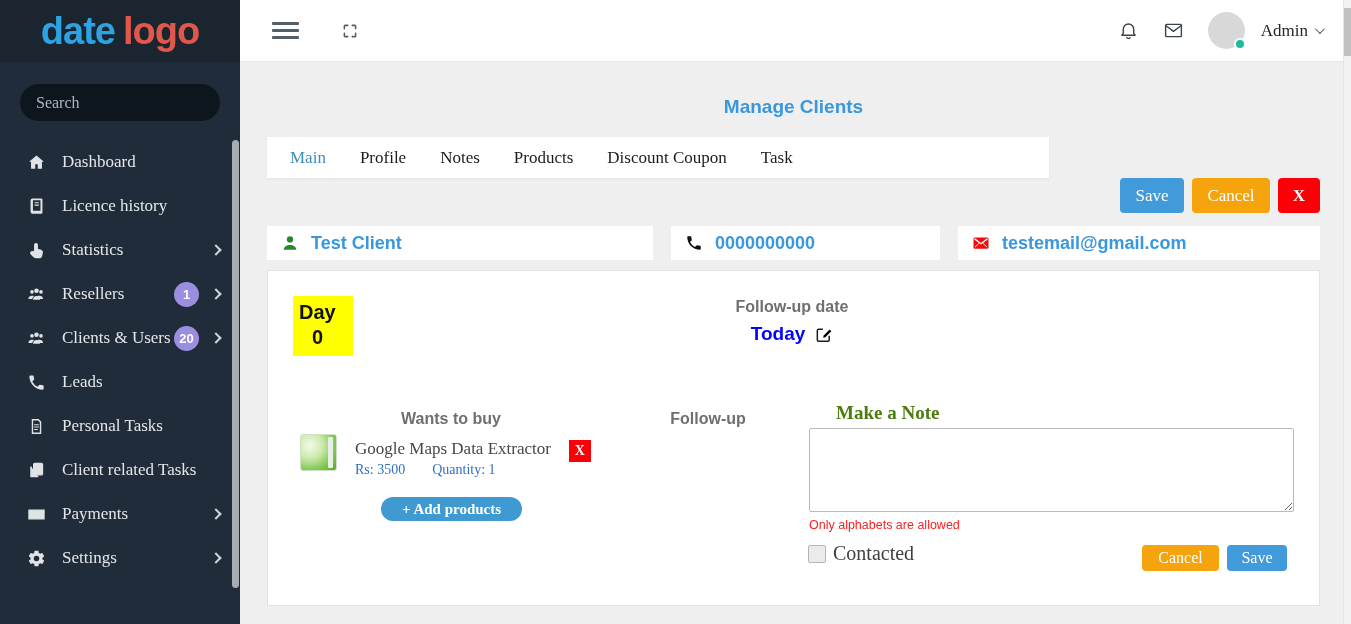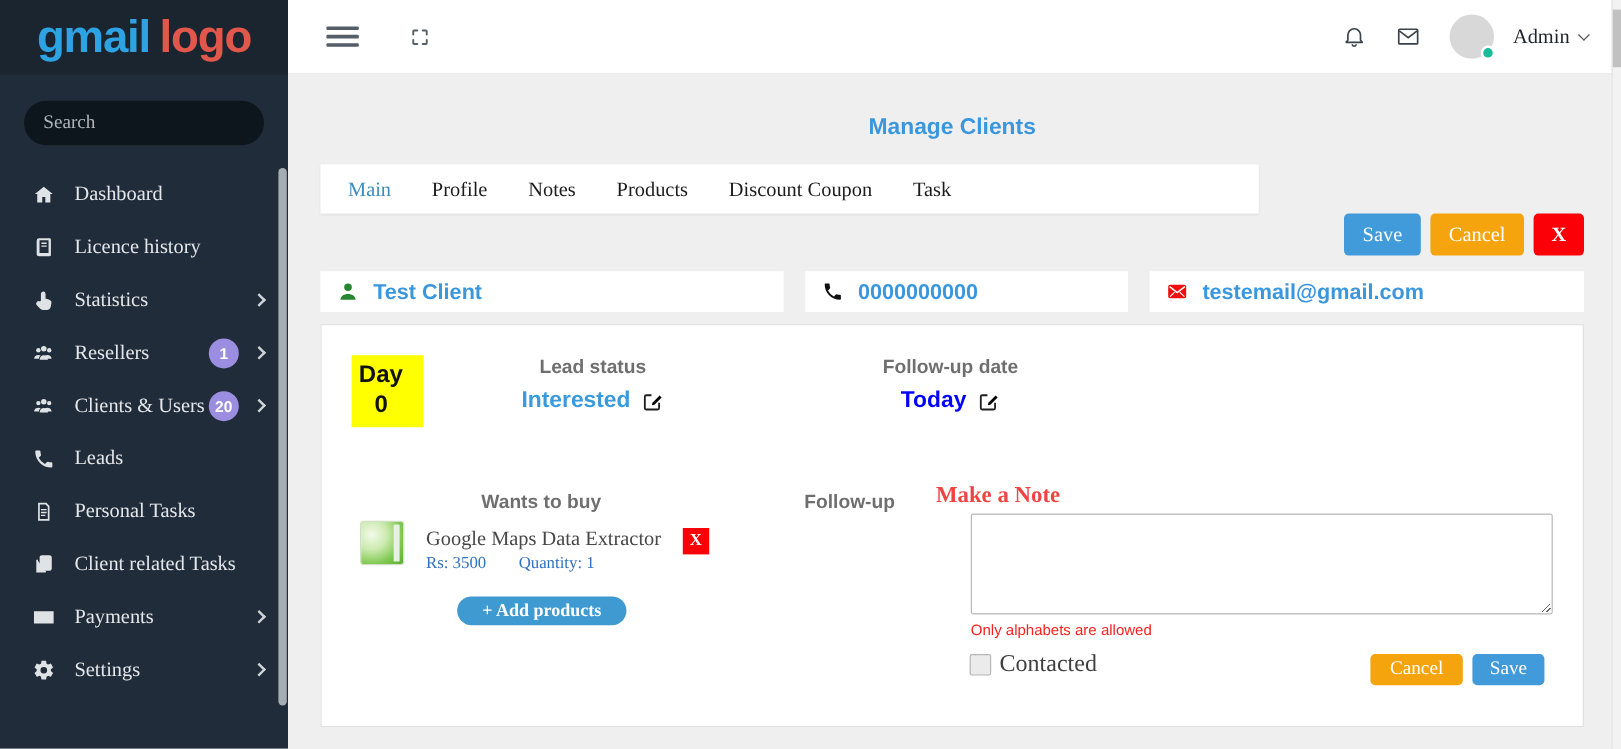--- a/index.html
+++ b/index.html
@@ -96,39 +96,39 @@
   .prod-text { margin-left: 18px; }
   .prod-name { font-size: 17px; color: #474747; margin-top: 5px; white-space: nowrap; }
   .prod-sub { margin-top: 3px; font-size: 14px; color: #2f71c2; display: flex; gap: 27px; }
   .prod-remove { margin-left: 18px; margin-top: 6px; width: 22px; height: 22px; background: #fb0007; color: #fff; border: none;
                  font-family: "Liberation Serif", serif; font-weight: bold; font-size: 14px; cursor: pointer; }
   .add-products { position: absolute; left: 113px; top: 226px; width: 141px; height: 24px; border: none; border-radius: 12px;
                   background: #3f9ad2; color: #fff; font-family: "Liberation Serif", serif; font-weight: bold; font-size: 15px; cursor: pointer; }
   .sms-badge { position: absolute; left: 369px; top: 159px; width: 143px; height: 26px; background: #fb0007; border-radius: 4px;
                color: #fff; font-size: 15.5px; display: flex; align-items: center; justify-content: center; }
 
-  .note-label { position: absolute; left: 512px; top: 131px; font-weight: bold; font-size: 19px; color: #ef4444; }
+  .note-label { position: absolute; left: 568px; top: 131px; font-weight: bold; font-size: 19px; color: #4d7c0f; }
   .note-area { position: absolute; left: 541px; top: 157px; width: 485px; height: 84px; border: 1px solid #b9b9b9; border-radius: 2px;
                resize: both; font-family: "Liberation Serif", serif; font-size: 15px; padding: 6px 8px; outline: none; }
   .note-validation { position: absolute; left: 541px; top: 247px; color: #fb1e1e; font-family: "Liberation Sans", sans-serif; font-size: 12.5px; }
   .contact-row { position: absolute; left: 540px; top: 271px; display: flex; align-items: center; gap: 7px; }
   .checkbox { width: 18px; height: 18px; background: #ebebeb; border: 1.5px solid #b5b5b5; border-radius: 2px; cursor: pointer; }
   .contact-label { font-size: 20px; color: #3f3f3f; }
   .btn2 { position: absolute; height: 26px; border: none; border-radius: 4px; color: #fff; font-family: "Liberation Serif", serif; font-size: 16px; cursor: pointer; }
   .note-cancel { left: 874px; top: 274px; width: 77px; background: #f6a40e; }
   .note-save { left: 959px; top: 274px; width: 60px; background: #419ad9; }
 </style>
 </head>
 <body>
 
 <div class="app">
 
   <aside class="sidebar">
     <div class="logo-band">
-      <span class="logo-your">gmail</span>
+      <span class="logo-your">date</span>
         <span class="logo-logo">logo</span>
     </div>
     <div class="search-wrap">
       <input class="search-input" type="text" placeholder="Search" style="">
     </div>
     <nav class="side-nav" id="side-nav">
         <div class="side-item">
           <span class="ic side-ic">
             <svg viewBox="0 0 24 24">
               <path d="M12 3.2 2.6 11h2.5v9h5.3v-5.8h3.2V20h5.3v-9h2.5Z"></path>
@@ -328,32 +328,20 @@
         <span>testemail@gmail.com</span>
       </div>
     </div>
 
     <section class="card">
       <div class="day-box">
         <div>Day</div>
         <div class="day-num">0</div>
       </div>
 
-      <div class="stat stat-lead">
-        <div class="stat-label">Lead status</div>
-        <div class="stat-value val-interested">
-          <span>Interested</span>
-          <span class="ic edit-ic">
-            <svg viewBox="0 0 24 24">
-                <path fill="none" stroke="currentColor" stroke-width="1.9" d="M18.5 13.5V19a1.5 1.5 0 0 1-1.5 1.5H5A1.5 1.5 0 0 1 3.5 19V7A1.5 1.5 0 0 1 5 5.5h5.5"></path>
-                <path d="m11.5 13.3 7.6-7.6 2.1 2.1-7.6 7.6-2.7.6z"></path>
-              </svg>
-          </span>
-        </div>
-      </div>
 
       <div class="stat stat-date">
         <div class="stat-label">Follow-up date</div>
         <div class="stat-value val-today">
           <span>Today</span>
           <span class="ic edit-ic">
             <svg viewBox="0 0 24 24">
                 <path fill="none" stroke="currentColor" stroke-width="1.9" d="M18.5 13.5V19a1.5 1.5 0 0 1-1.5 1.5H5A1.5 1.5 0 0 1 3.5 19V7A1.5 1.5 0 0 1 5 5.5h5.5"></path>
                 <path d="m11.5 13.3 7.6-7.6 2.1 2.1-7.6 7.6-2.7.6z"></path>
               </svg>

